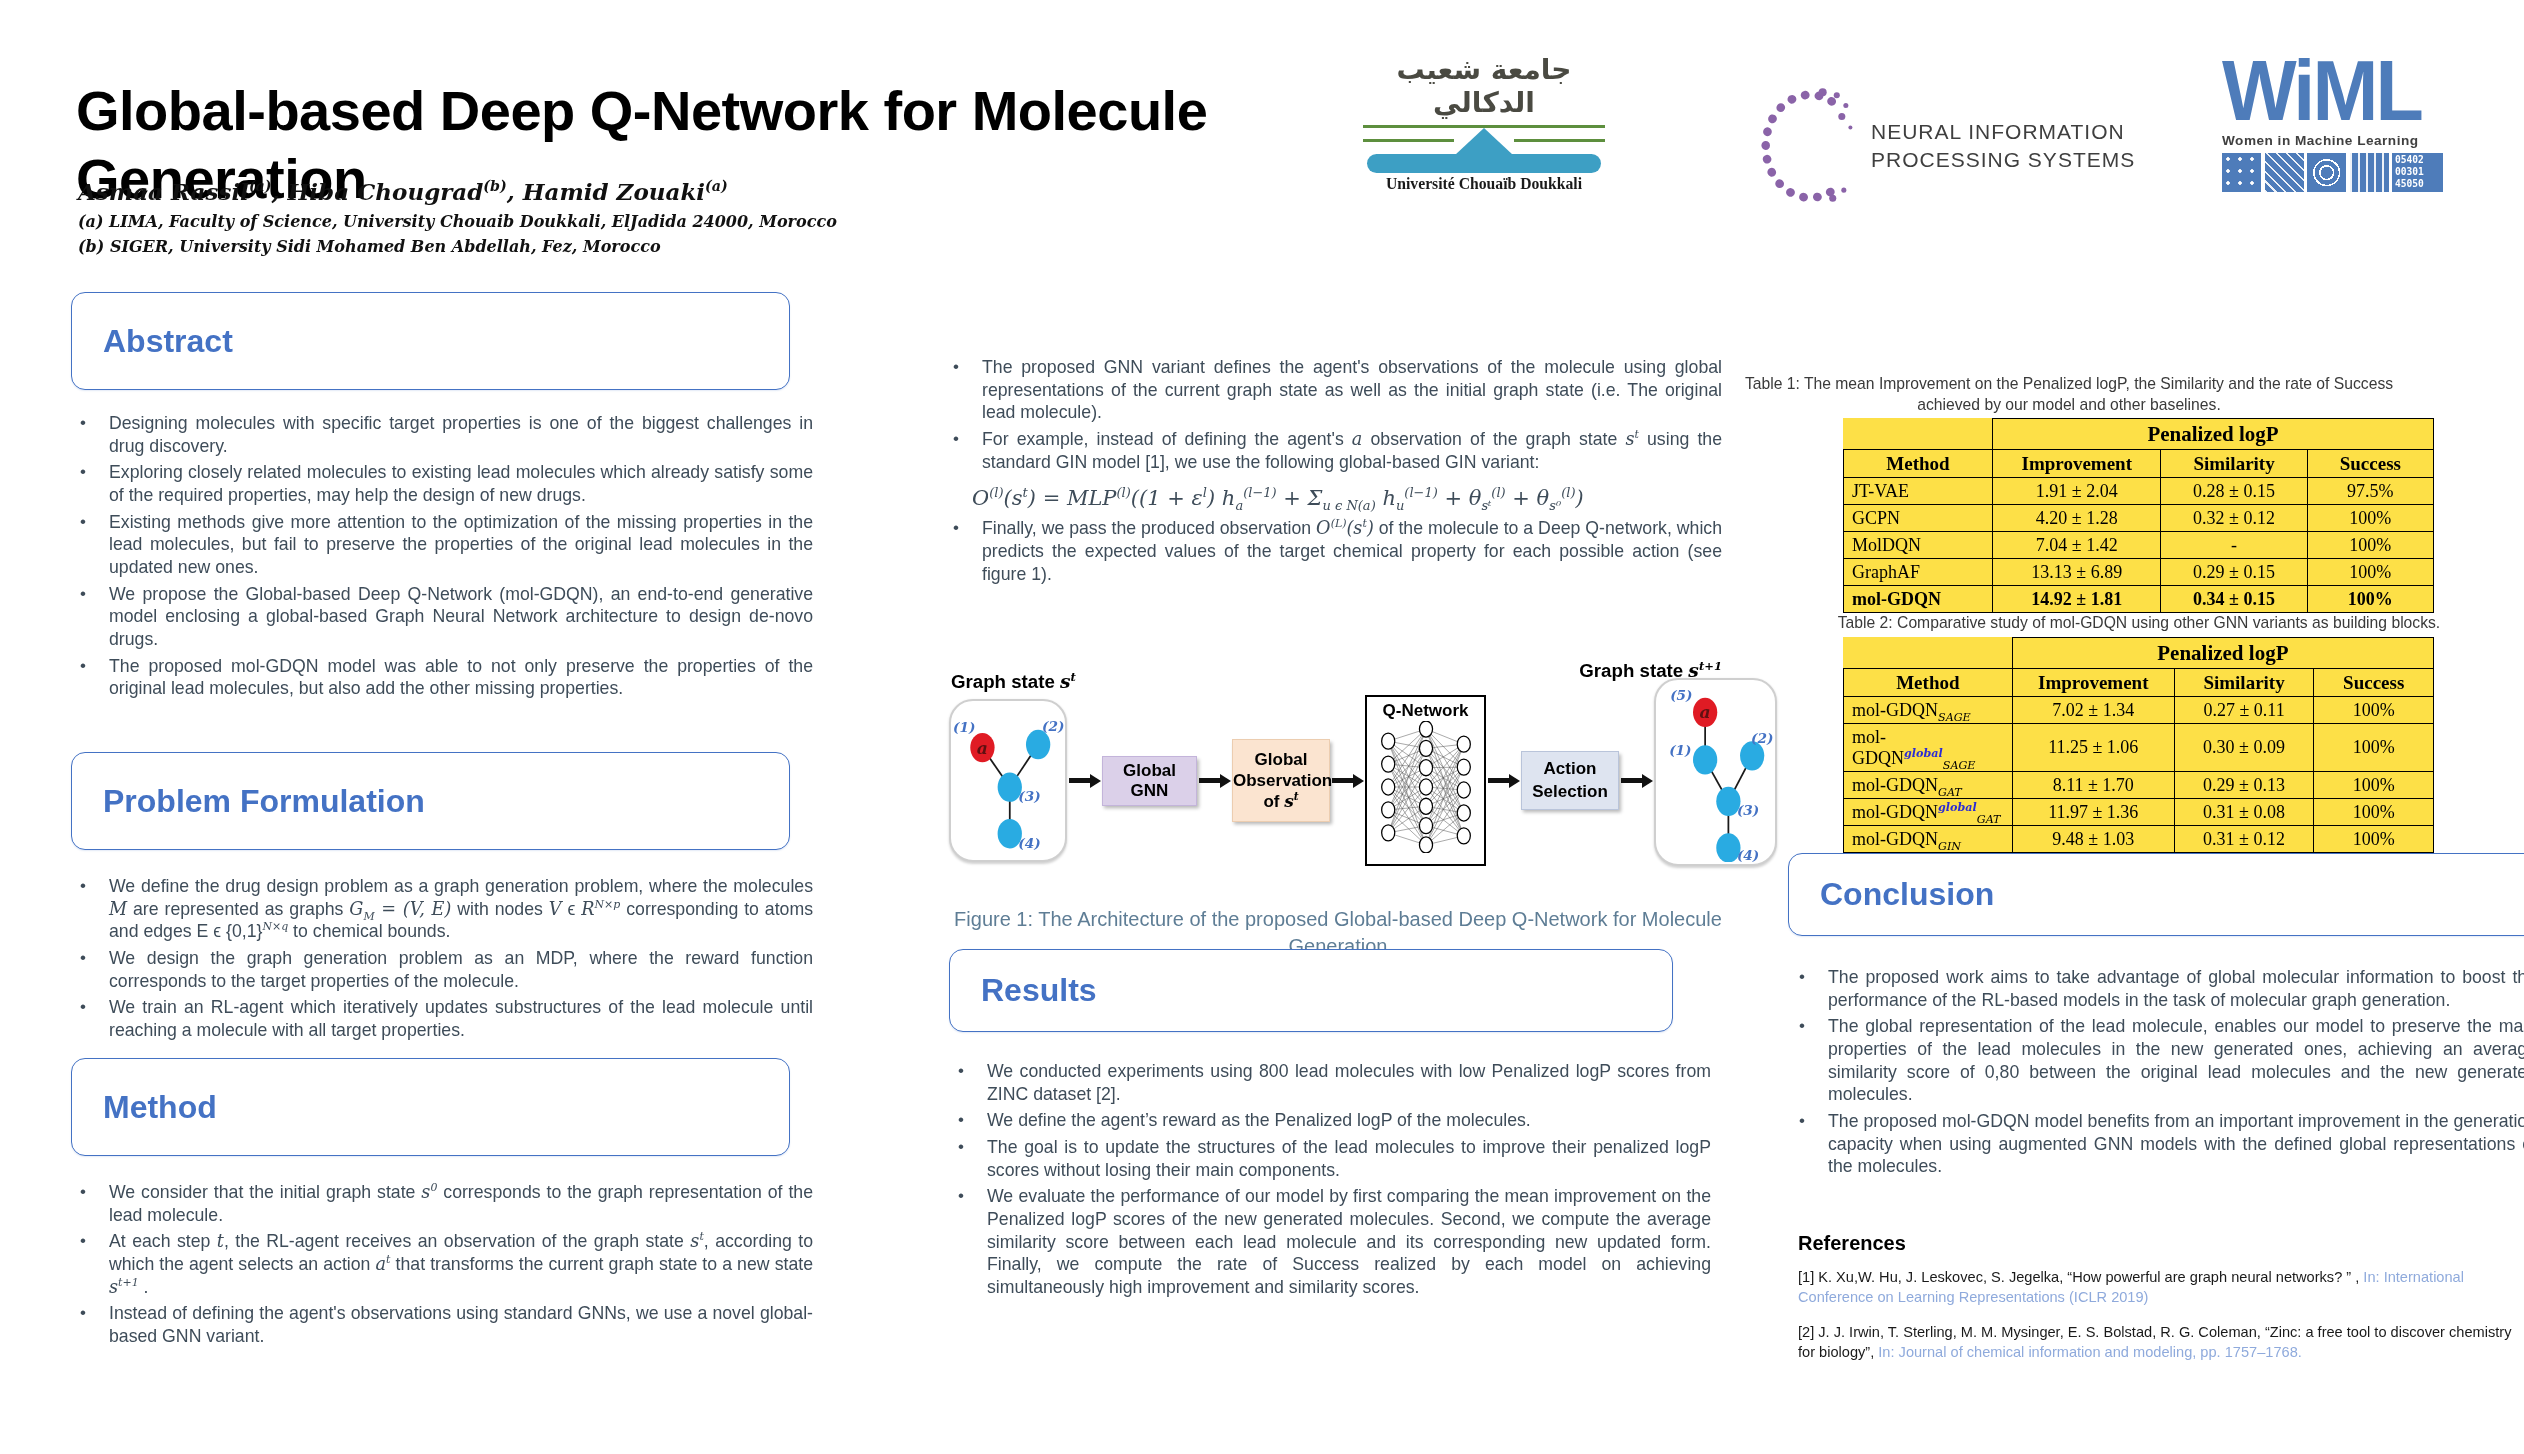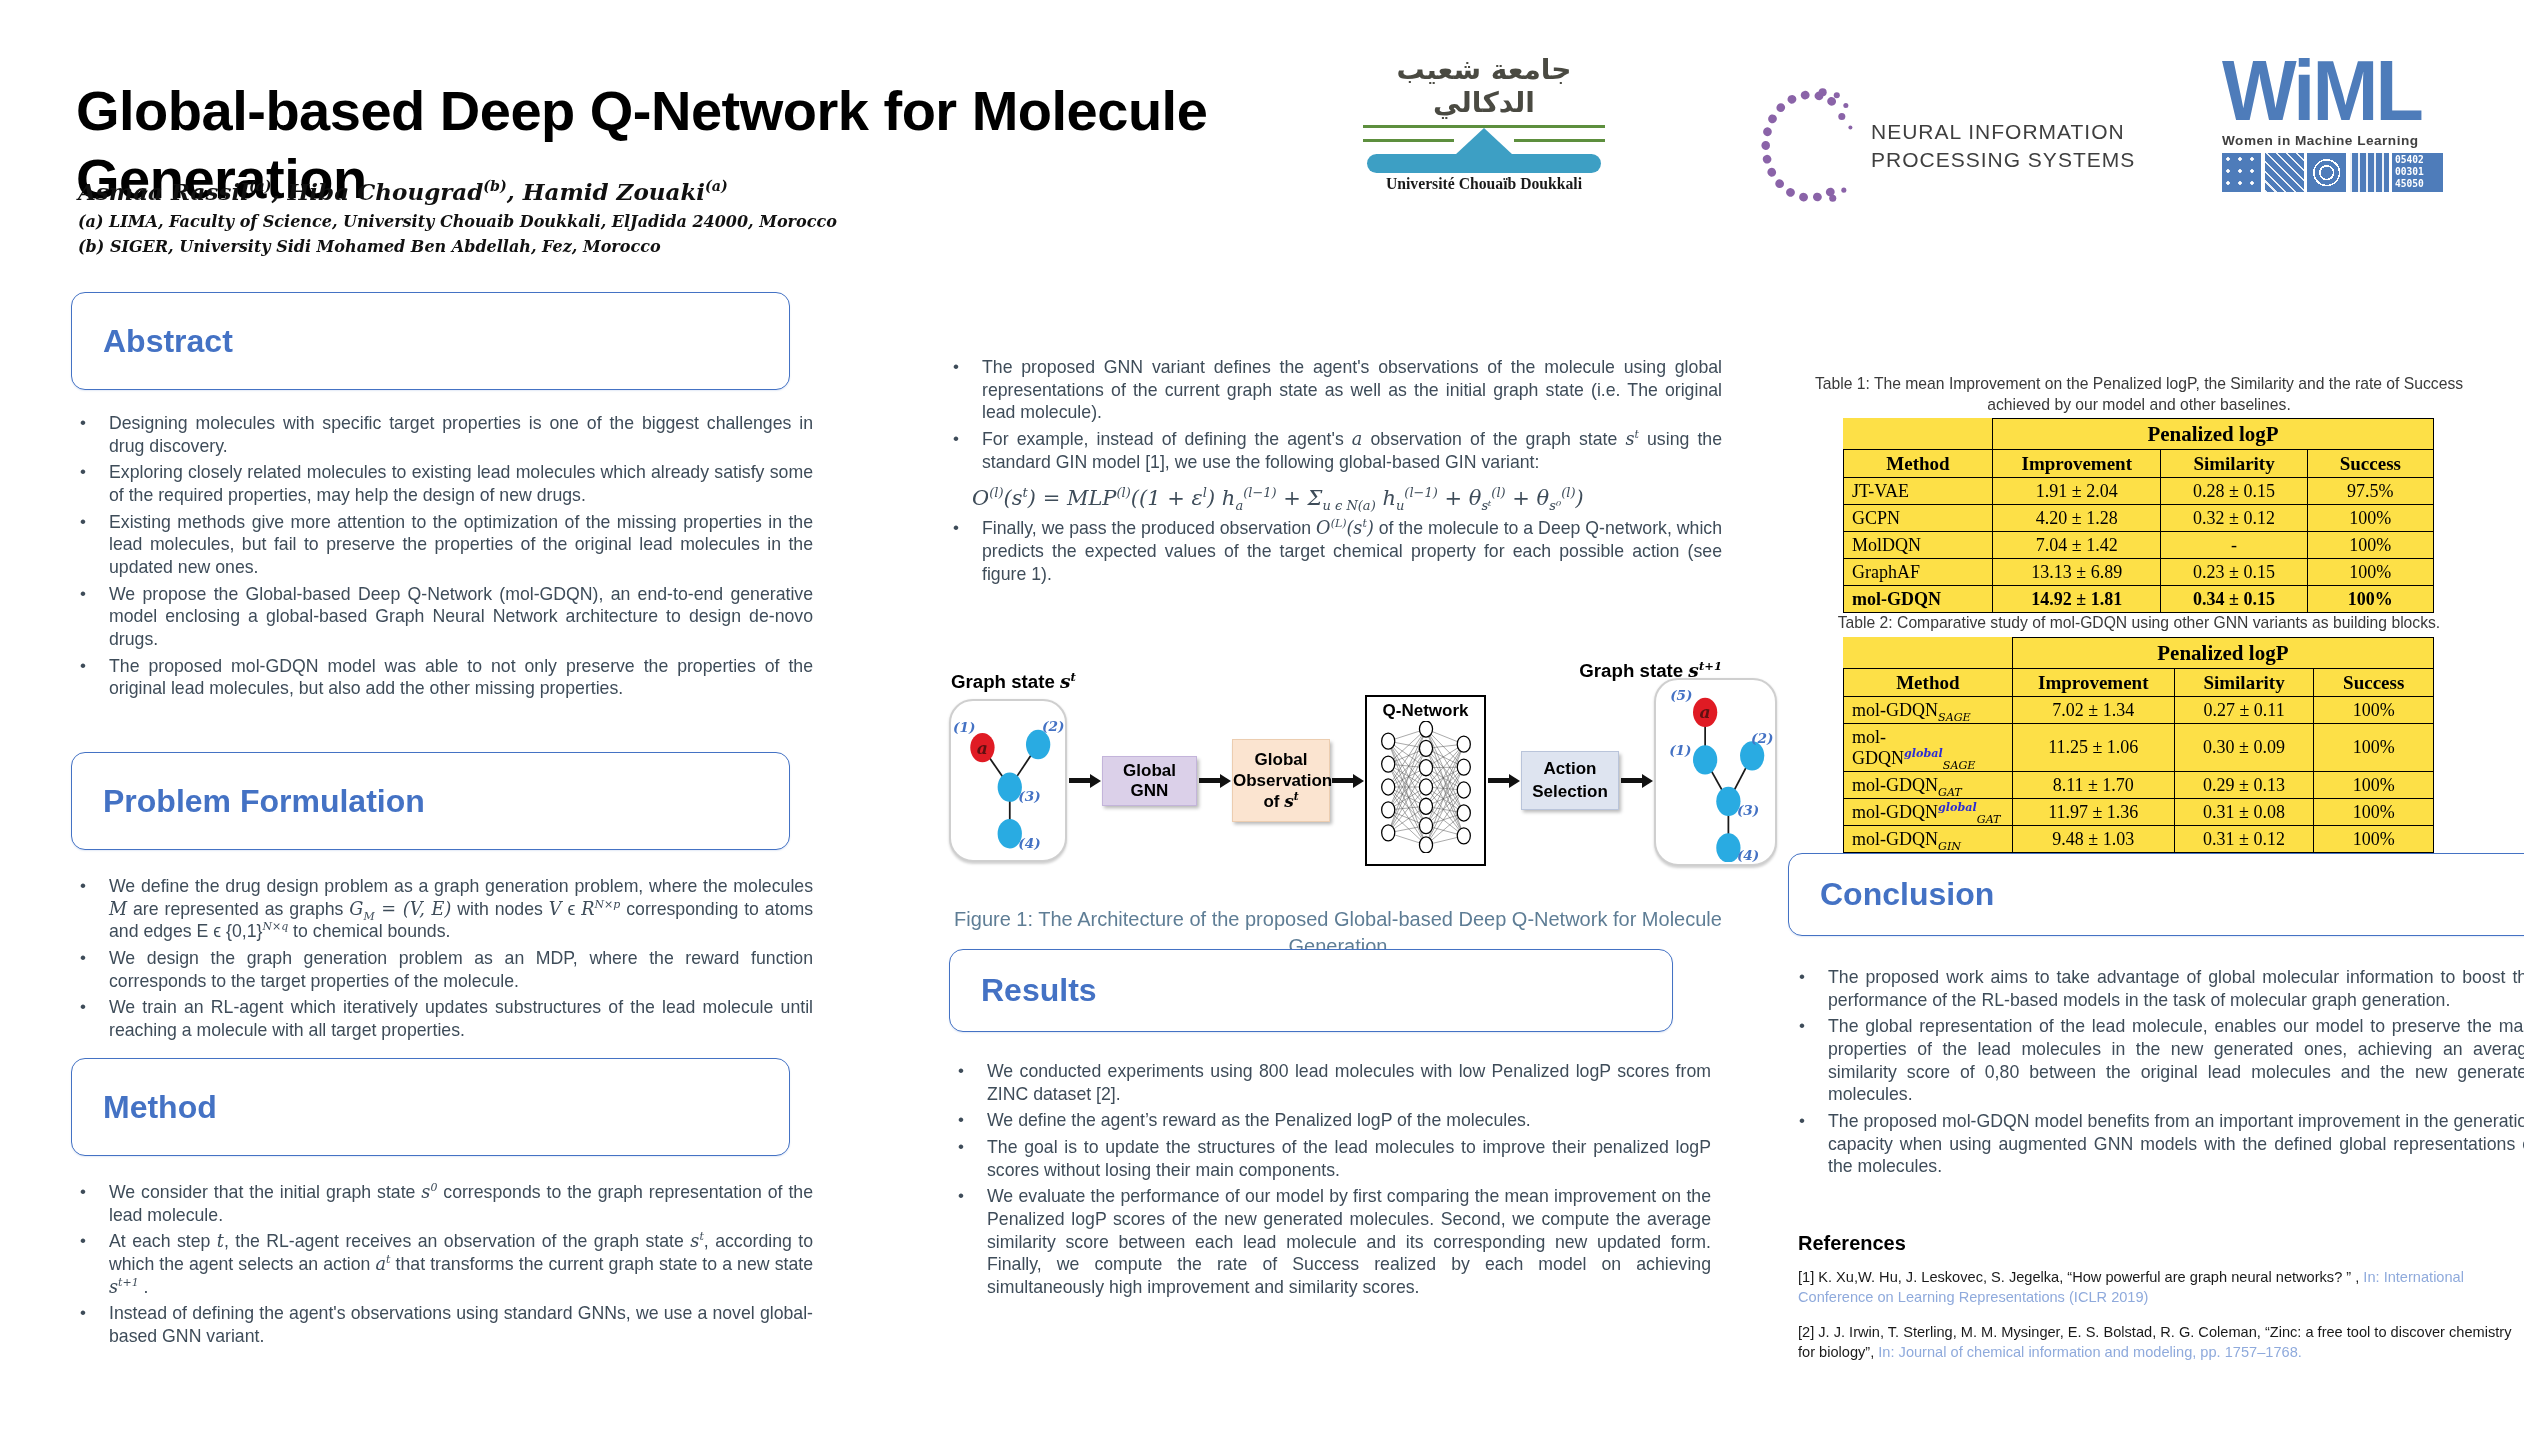--- a/index.html
+++ b/index.html
@@ -424,21 +424,21 @@
     <div class="bullet">
         <span class="dot">•</span>
         <div class="btxt"><span>The goal is to update the structures of the lead molecules to improve their penalized logP scores without losing their main components.</span></div>
       </div>
     <div class="bullet">
         <span class="dot">•</span>
         <div class="btxt"><span>We evaluate the performance of our model by first comparing the mean improvement on the Penalized logP scores of the new generated molecules. Second, we compute the average similarity score between each lead molecule and its corresponding new updated form. Finally, we compute the rate of Success realized by each model on achieving simultaneously high improvement and similarity scores.</span></div>
       </div>
   </div>
 
-  <div class="tcaption" style="left:1798px;top:373px;width:682px;text-align:center;">Table 1: The mean Improvement on the Penalized logP, the Similarity and the rate of Success achieved by our model and other baselines.</div>
+  <div class="tcaption" style="left:1728px;top:373px;width:682px;text-align:center;">Table 1: The mean Improvement on the Penalized logP, the Similarity and the rate of Success achieved by our model and other baselines.</div>
   <table class="rtable" style="left:1843px;top:418px;width:591px;">
     <tbody>
         <tr>
       <td class="ghost" style="width:151px;"></td>
       <td class="ghead" colspan="3">Penalized logP</td>
     </tr>
     <tr class="hrow">
       <td>Method</td>
       <td style="width:167px;">Improvement</td>
       <td style="width:146px;">Similarity</td>
@@ -458,21 +458,21 @@
         </tr>
     <tr>
           <td class="mcell"><span>MolDQN</span></td>
           <td>7.04 ± 1.42</td>
           <td>-</td>
           <td>100%</td>
         </tr>
     <tr>
           <td class="mcell"><span>GraphAF</span></td>
           <td>13.13 ± 6.89</td>
-          <td>0.23 ± 0.15</td>
+          <td>0.29 ± 0.15</td>
           <td>100%</td>
         </tr>
     <tr class="boldrow">
           <td class="mcell"><span>mol-GDQN</span></td>
           <td>14.92 ± 1.81</td>
           <td>0.34 ± 0.15</td>
           <td>100%</td>
         </tr>
   </tbody>
     </table>

